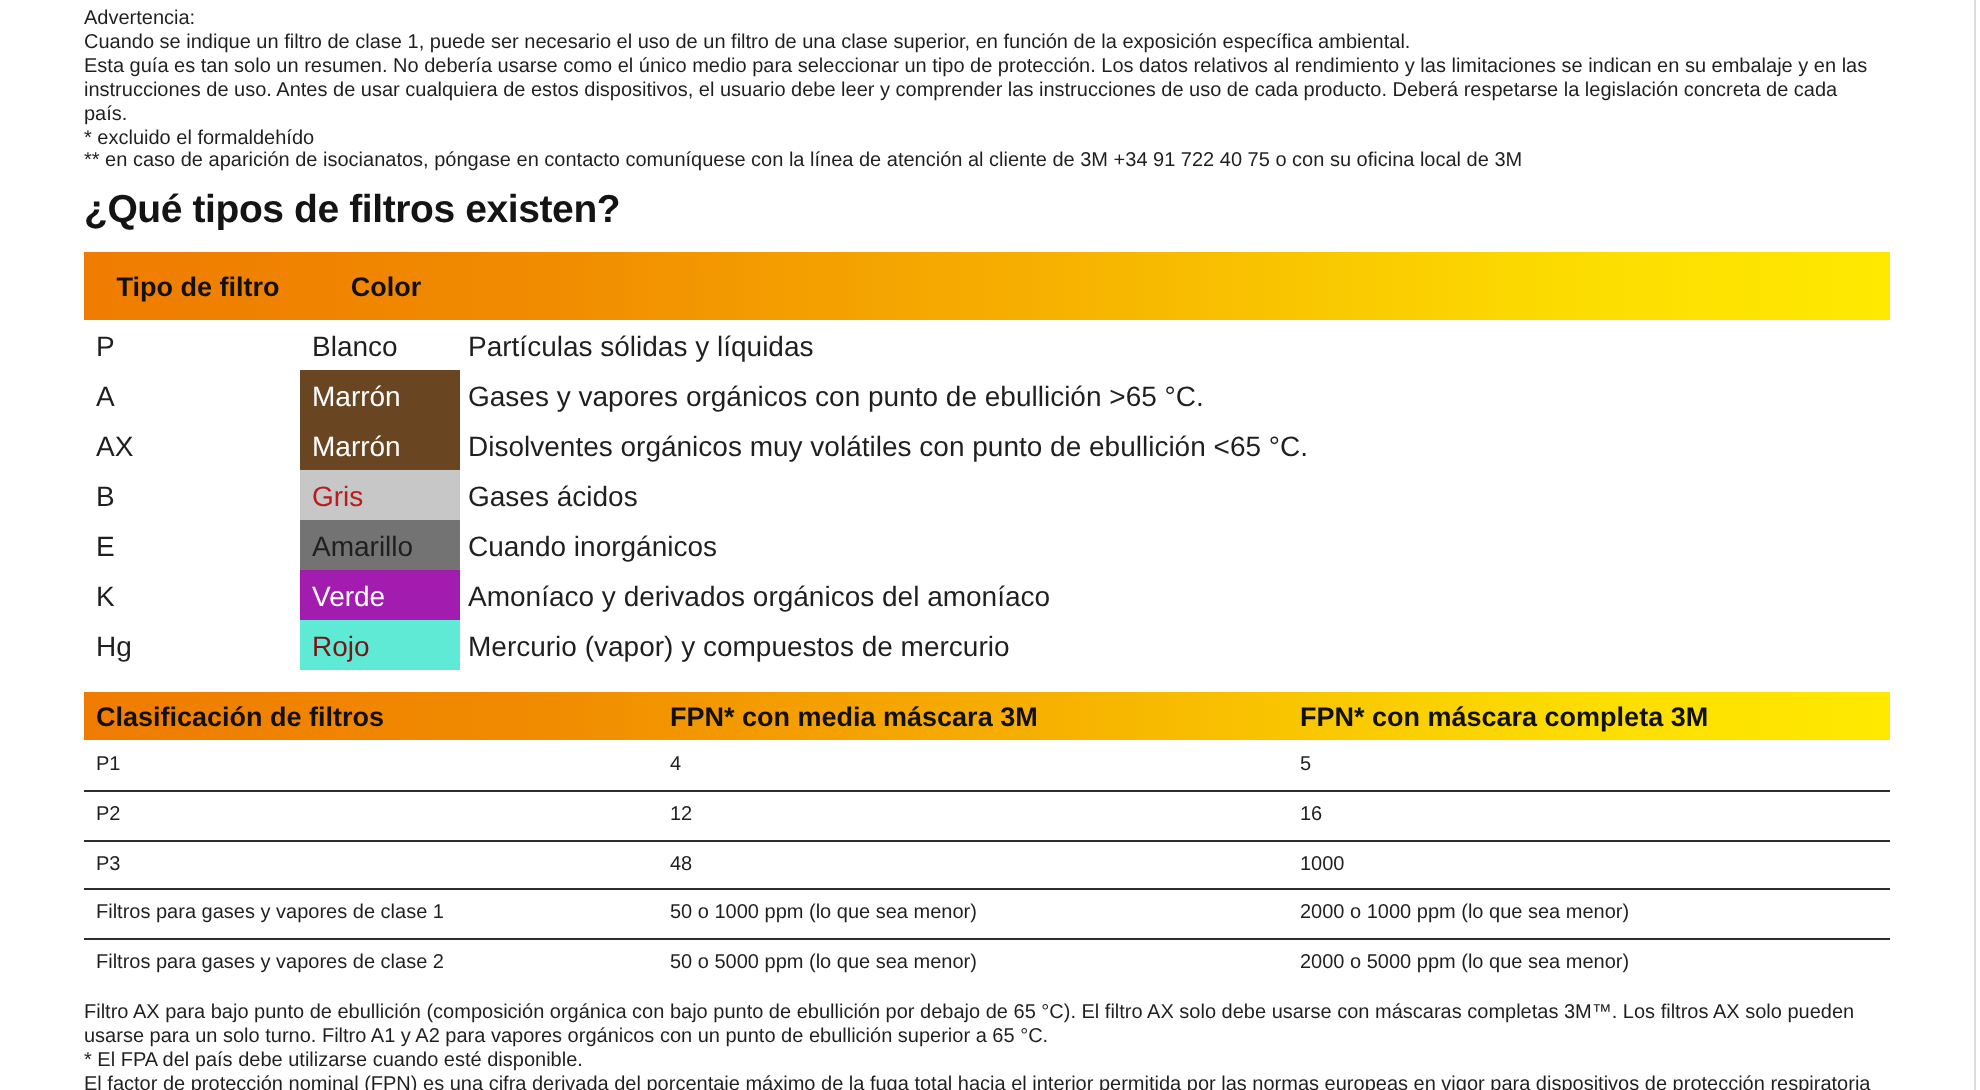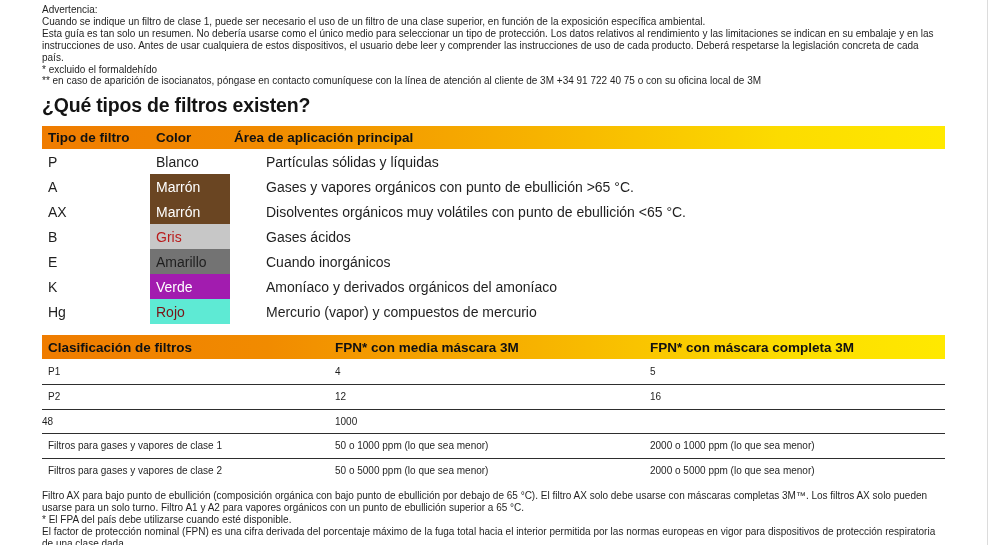--- a/index.html
+++ b/index.html
@@ -31,28 +31,28 @@
   }
   
   .grad-header{
     background:linear-gradient(90deg,#ef7c00 0%,#f18b00 25%,#f7b300 55%,#fcdc00 82%,#ffe900 100%);
     font-weight:700;color:#111111;
     display:grid;align-items:center;
     font-size:13.5px;
   }
   
   .t1{width:903px;}
-  .t1 .grad-header{grid-template-columns:108px 80px auto;height:23px;}
+  .t1 .grad-header{grid-template-columns:108px 80px auto;height:34px;text-align:center;}
   .t1 .row{
     display:grid;grid-template-columns:108px 80px auto;
     height:25px;align-items:center;font-size:14px;
   }
   .t1 .c-type{padding-left:6px;}
   .t1 .c-swatch{height:25px;display:flex;align-items:center;padding-left:6px;box-sizing:border-box;}
-  .t1 .c-area{padding-left:4px;margin-left:32px;}
+  .t1 .c-area{padding-left:4px;}
   .t1 .h-type{padding-left:6px;}
   .t1 .h-color{padding-left:6px;}
   .t1 .h-area{padding-left:4px;}
   
   .t2{width:903px;margin-top:11px;}
   .t2 .grad-header{grid-template-columns:293px 315px auto;height:24px;}
   .t2 .row{
     display:grid;grid-template-columns:293px 315px auto;
     height:24.6px;align-items:center;font-size:10px;box-sizing:border-box;
   }
@@ -78,21 +78,20 @@
       <div>* excluido el formaldehído</div>
       <div>** en caso de aparición de isocianatos, póngase en contacto comuníquese con la línea de atención al cliente de 3M +34 91 722 40 75 o con su oficina local de 3M</div>
     </div>
 
     <div class="heading">¿Qué tipos de filtros existen?</div>
 
     <div class="t1">
       <div class="grad-header">
         <div class="h-type">Tipo de filtro</div>
         <div class="h-color">Color</div>
-        <div class="h-area">Área de aplicación principal</div>
       </div>
 
       <div class="row">
         <div class="c-type">P</div>
         <div class="c-swatch" style="background-color: rgb(255, 255, 255); color: rgb(31, 31, 31);">Blanco</div>
         <div class="c-area">Partículas sólidas y líquidas</div>
       </div>
       <div class="row">
         <div class="c-type">A</div>
         <div class="c-swatch" style="background-color: rgb(106, 69, 34); color: rgb(255, 255, 255);">Marrón</div>
@@ -136,20 +135,21 @@
         <div class="c1">P1</div>
         <div>4</div>
         <div>5</div>
       </div>
       <div class="row">
         <div class="c1">P2</div>
         <div>12</div>
         <div>16</div>
       </div>
       <div class="row">
+        <div class="c1">P3</div>
         <div>48</div>
         <div>1000</div>
       </div>
       <div class="row">
         <div class="c1">Filtros para gases y vapores de clase 1</div>
         <div>50 o 1000 ppm (lo que sea menor)</div>
         <div>2000 o 1000 ppm (lo que sea menor)</div>
       </div>
       <div class="row">
         <div class="c1">Filtros para gases y vapores de clase 2</div>

